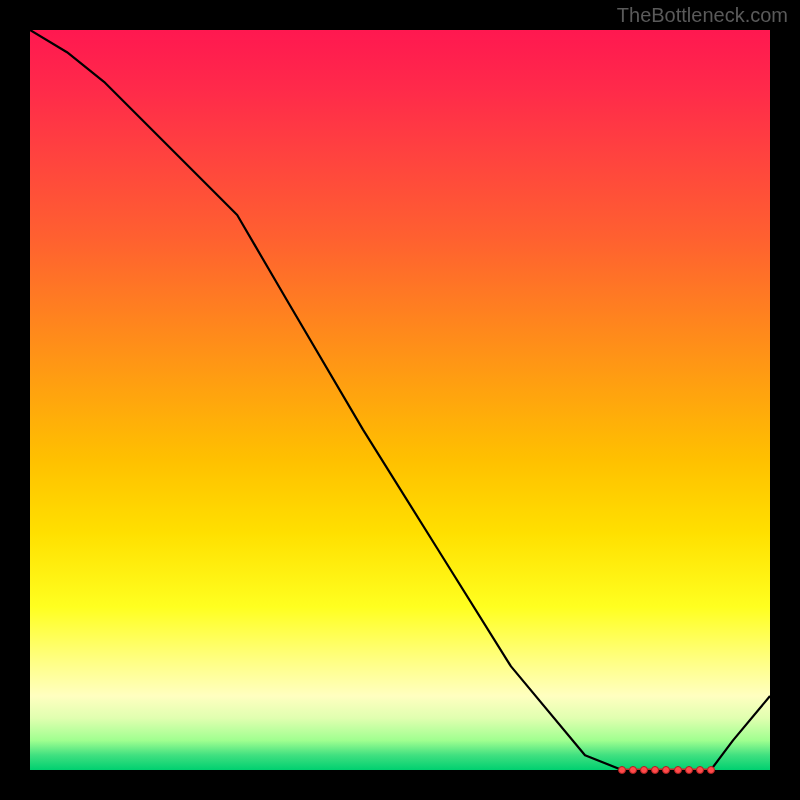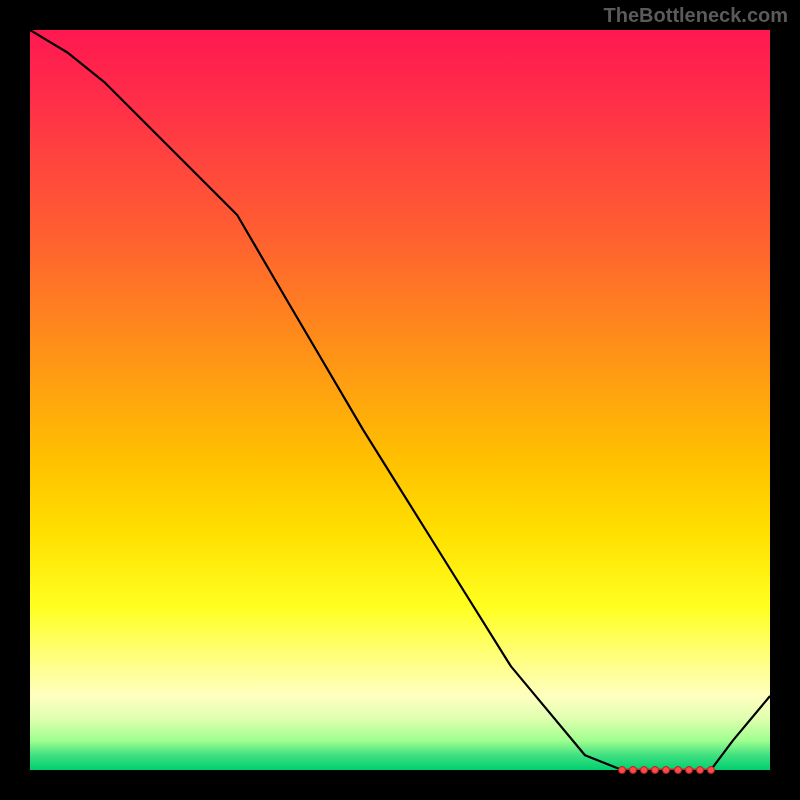--- a/index.html
+++ b/index.html
@@ -10,21 +10,21 @@
     position: relative;
     overflow: hidden;
     font-family: Arial, sans-serif;
   }
   .watermark {
     position: absolute;
     top: 4px;
     right: 12px;
     color: #5a5a5a;
     font-size: 20px;
-    font-weight: bold;
+    font-weight: normal;
     z-index: 10;
     margin-left: 14px;
   }
   .plot-area {
     position: absolute;
     left: 30px;
     top: 30px;
     width: 740px;
     height: 740px;
     background: linear-gradient(to bottom,

